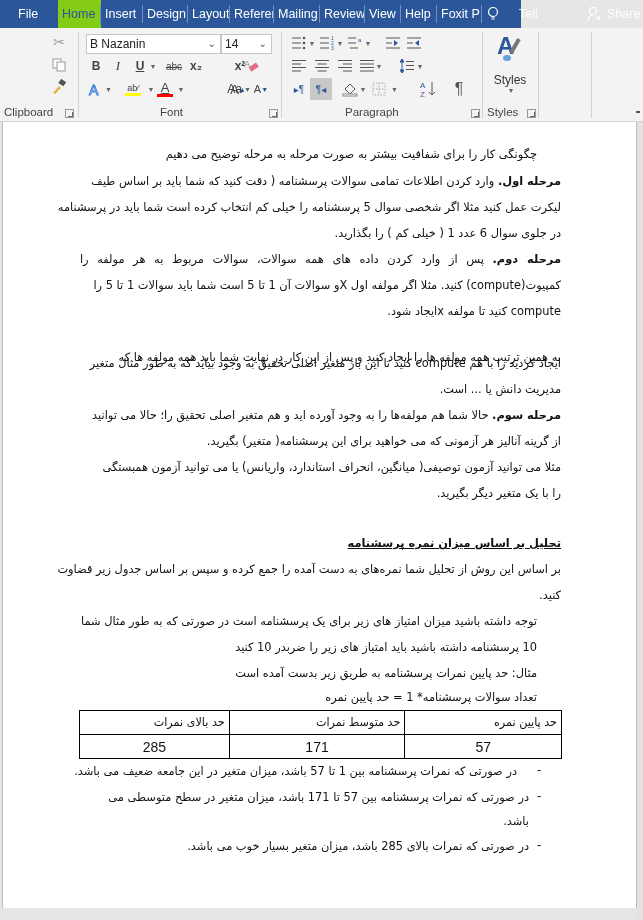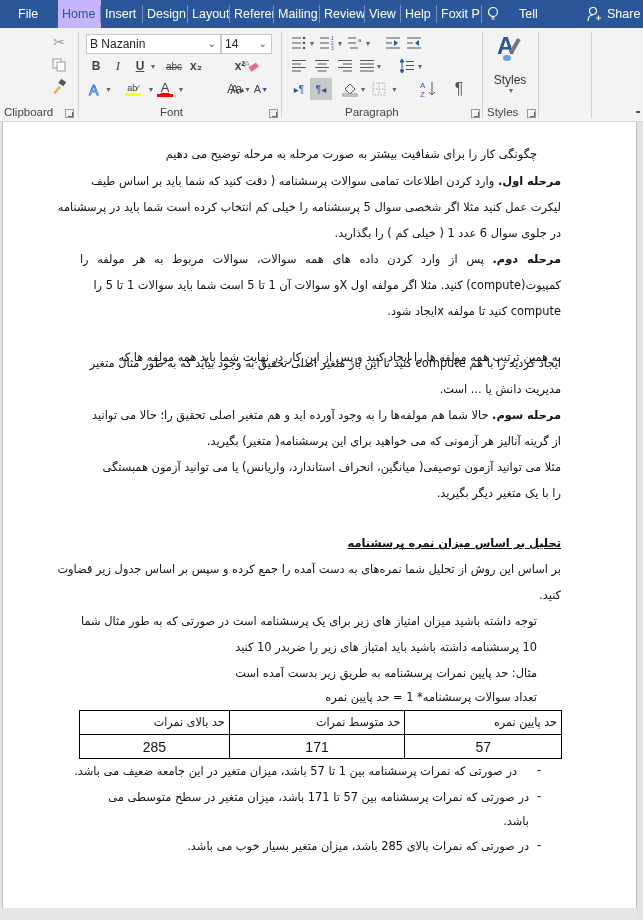--- a/index.html
+++ b/index.html
@@ -1,22 +1,22 @@
 <!DOCTYPE html>
 <html><head>
 <meta charset="utf-8">
 <style>
   * { box-sizing: border-box; margin: 0; padding: 0; }
   html, body { width: 643px; height: 920px; overflow: hidden; background: #e6e6e6; font-family: "Liberation Sans", "DejaVu Sans", sans-serif; }
 
   
-  .tabbar { position: absolute; left: 0; top: 0; width: 643px; height: 28px; background: #2b579a; color: #fff; font-size: 12.5px; }
+  .tabbar { position: absolute; left: 0; top: 0; width: 521px; height: 28px; background: #2b579a; color: #fff; font-size: 12.5px; }
   .tab { position: absolute; top: 0; height: 28px; line-height: 28px; padding: 0 4px; color: #fff; cursor: pointer; white-space: nowrap; overflow: hidden; }
   .tab.sep::after { content: ""; position: absolute; right: 0; top: 5px; width: 1px; height: 18px; background: #6f8fc4; }
-  .tab.active { background: #c4b5fd; color: #2b579a; }
+  .tab.active { background: #84cc16; color: #2b579a; }
   .tellme { position: absolute; left: 482px; top: 0; height: 28px; line-height: 28px; color: #fff; font-size: 12.5px; }
   .share { position: absolute; left: 590px; top: 0; height: 28px; line-height: 28px; color: #fff; font-size: 12.5px; }
 
   
   .ribbon { position: absolute; left: 0; top: 28px; width: 643px; height: 94px; background: #f3f3f3; border-bottom: 1px solid #d5d5d5; font-size: 12px; color: #333; }
   .group-label { position: absolute; top: 78px; font-size: 11.5px; color: #444; }
   .vsep { position: absolute; top: 4px; width: 1px; height: 86px; background: #d2d2d2; }
   .launcher { position: absolute; top: 81px; width: 9px; height: 9px; border: 1px solid #999; }
   .launcher::after { content: ""; position: absolute; left: 2px; top: 2px; width: 4px; height: 4px; border-right: 1px solid #666; border-bottom: 1px solid #666; }
   .ico { position: absolute; display: flex; align-items: center; justify-content: center; color: #444; cursor: pointer; }

